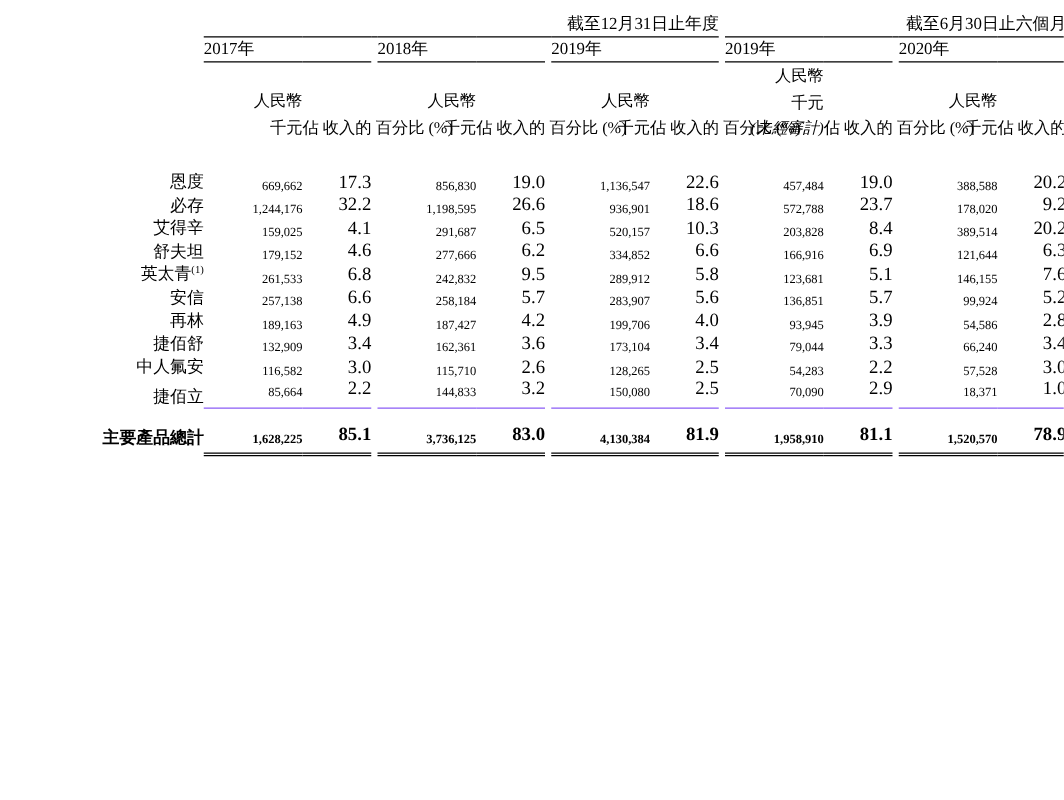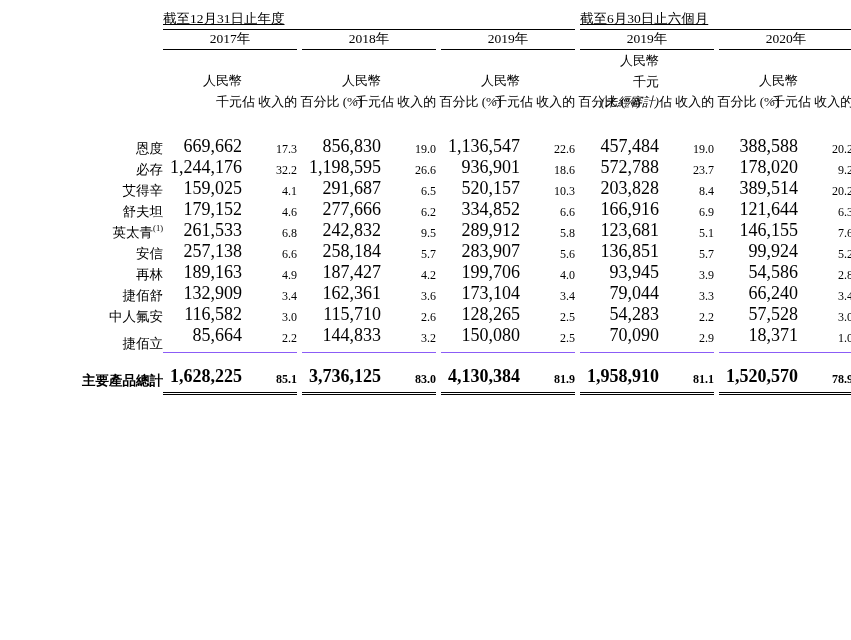--- a/index.html
+++ b/index.html
@@ -32,35 +32,33 @@
     vertical-align: bottom;
     font-weight: normal;
   }
   
   col.c-label { width: 147px; }
   col.c-num   { width: 79px; }
   col.c-pct   { width: 55px; }
   col.c-gap   { width: 5px; }
 
   .grp-head {
-    text-align: left;
+    text-align: right;
     font-size: 13.5px;
     font-weight: bold;
     padding-bottom: 3px;
     white-space: nowrap;
-    text-decoration: underline;
   }
   .grp-rule {
     border-bottom: 1px solid #000;
     height: 1px;
     font-size: 0;
     line-height: 0;
   }
   .yr-head {
-    text-align: center;
     font-size: 13.5px;
     font-weight: bold;
     padding-top: 9px;
     padding-bottom: 2px;
     white-space: nowrap;
   }
   .yr-rule {
     border-bottom: 1px solid #000;
     height: 1px;
     font-size: 0;
@@ -85,27 +83,27 @@
   .spacer-row td { height: 24px; }
 
   .rowlabel {
     font-size: 13.5px;
     text-align: right;
     white-space: nowrap;
     padding: 4.3px 0 4.3px 0;
   }
   .rowlabel sup { font-size: 8.5px; vertical-align: super; }
   .num {
-    font-size: 18px;
+    font-size: 10px;
     text-align: right;
     white-space: nowrap;
     padding: 4.3px 0;
   }
   .pct {
-    font-size: 12px;
+    font-size: 15px;
     text-align: right;
     white-space: nowrap;
     padding: 4.3px 0;
   }
   tr.lastdata .num, tr.lastdata .pct {
     border-bottom: 1px solid #8b5cf6;
     padding-bottom: 6px;
   }
   tr.total td {
     font-weight: bold;

